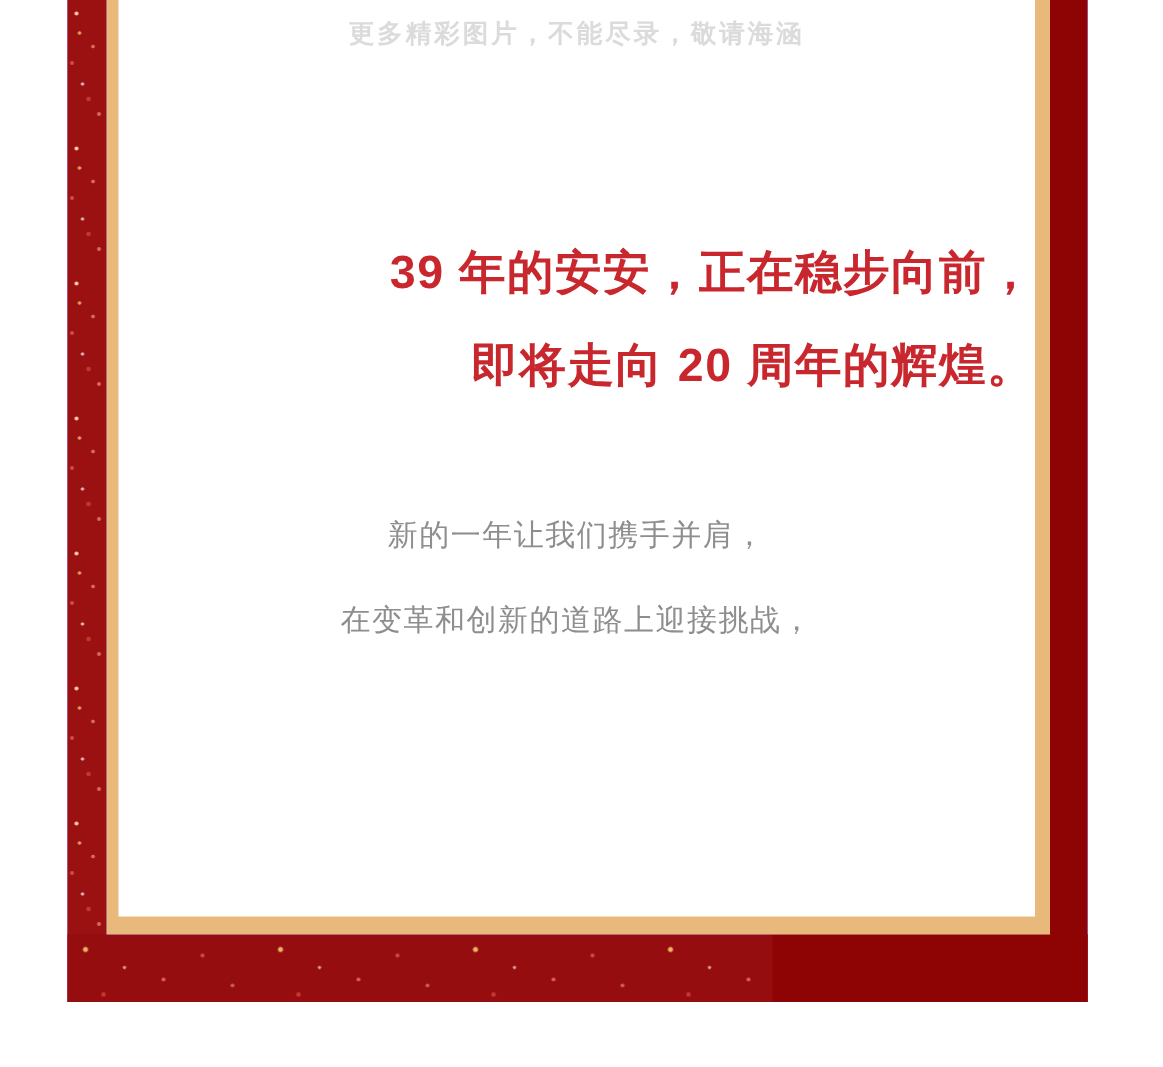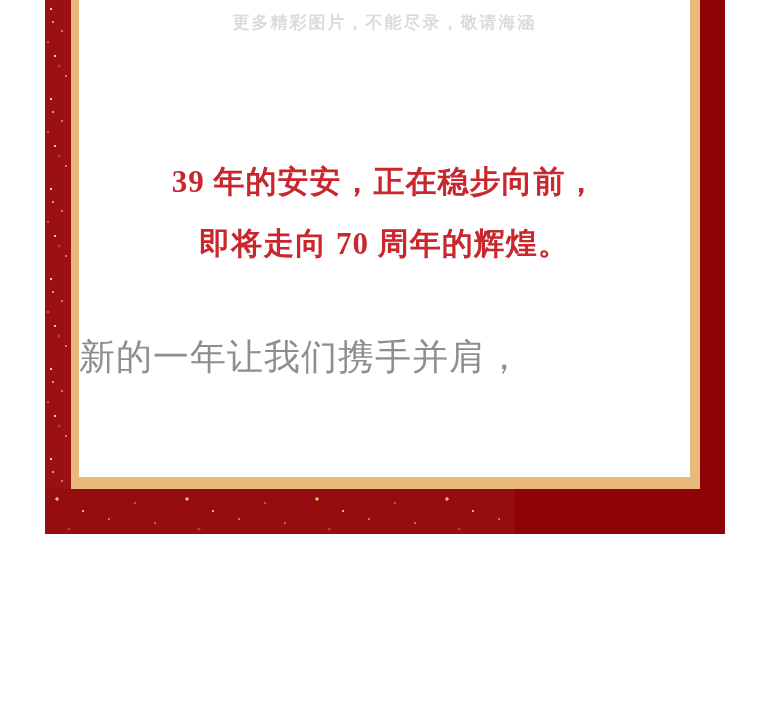--- a/index.html
+++ b/index.html
@@ -11,23 +11,22 @@
     position: relative;
     overflow: hidden;
   }
 
   
   .card {
     position: absolute;
     left: 45px;
     top: 0;
     width: 680px;
-    height: 534px;
+    height: 668px;
     background-color: #6d28d9;
-    font-family: Liberation Serif, serif;
   }
 
   
   .glitter {
     background-color: #9b1112;
     background-image:
       radial-gradient(circle at 6px 9px,  rgba(255,214,166,0.95) 0 1px, transparent 1.6px),
       radial-gradient(circle at 17px 31px, rgba(233,126,104,0.85) 0 1px, transparent 1.5px),
       radial-gradient(circle at 10px 56px, rgba(255,255,255,0.75) 0 0.8px, transparent 1.3px),
       radial-gradient(circle at 21px 76px, rgba(242,152,120,0.7) 0 1px, transparent 1.5px),
@@ -93,34 +92,34 @@
     font-size: 17px;
     font-weight: 700;
     letter-spacing: 2px;
     color: #dbdbdb;
   }
 
   .headline {
     position: absolute;
     top: 151px;
     left: 0; right: 0;
-    text-align: center;
+    text-align: right;
     font-size: 31px;
     font-weight: 700;
     line-height: 62px;
     letter-spacing: 1px;
     color: #c9272e;
   }
 
   .bodytext {
     position: absolute;
     top: 329px;
     left: 0; right: 0;
-    text-align: left;
-    font-size: 36px;
+    text-align: center;
+    font-size: 20px;
     font-weight: 300;
     line-height: 57px;
     letter-spacing: 1px;
     color: #8e8e8e;
   }
 </style>
 </head>
 <body>
 
 <div class="card">
@@ -130,22 +129,23 @@
   <div class="frame-bottom glitter-wide"></div>
   <div class="frame-bottom-right-solid"></div>
 
   <div class="gold-frame">
     <div class="content">
 
       <div class="note">更多精彩图片，不能尽录，敬请海涵</div>
 
       <div class="headline">
         <div>39 年的安安，正在稳步向前，</div>
-        <div>即将走向 70 周年的辉煌。</div>
+        <div>即将走向 20 周年的辉煌。</div>
       </div>
 
       <div class="bodytext">
         <div>新的一年让我们携手并肩，</div>
+        <div>在变革和创新的道路上迎接挑战，</div>
       </div>
 
     </div>
   </div>
 </div>
 
 </body></html>

